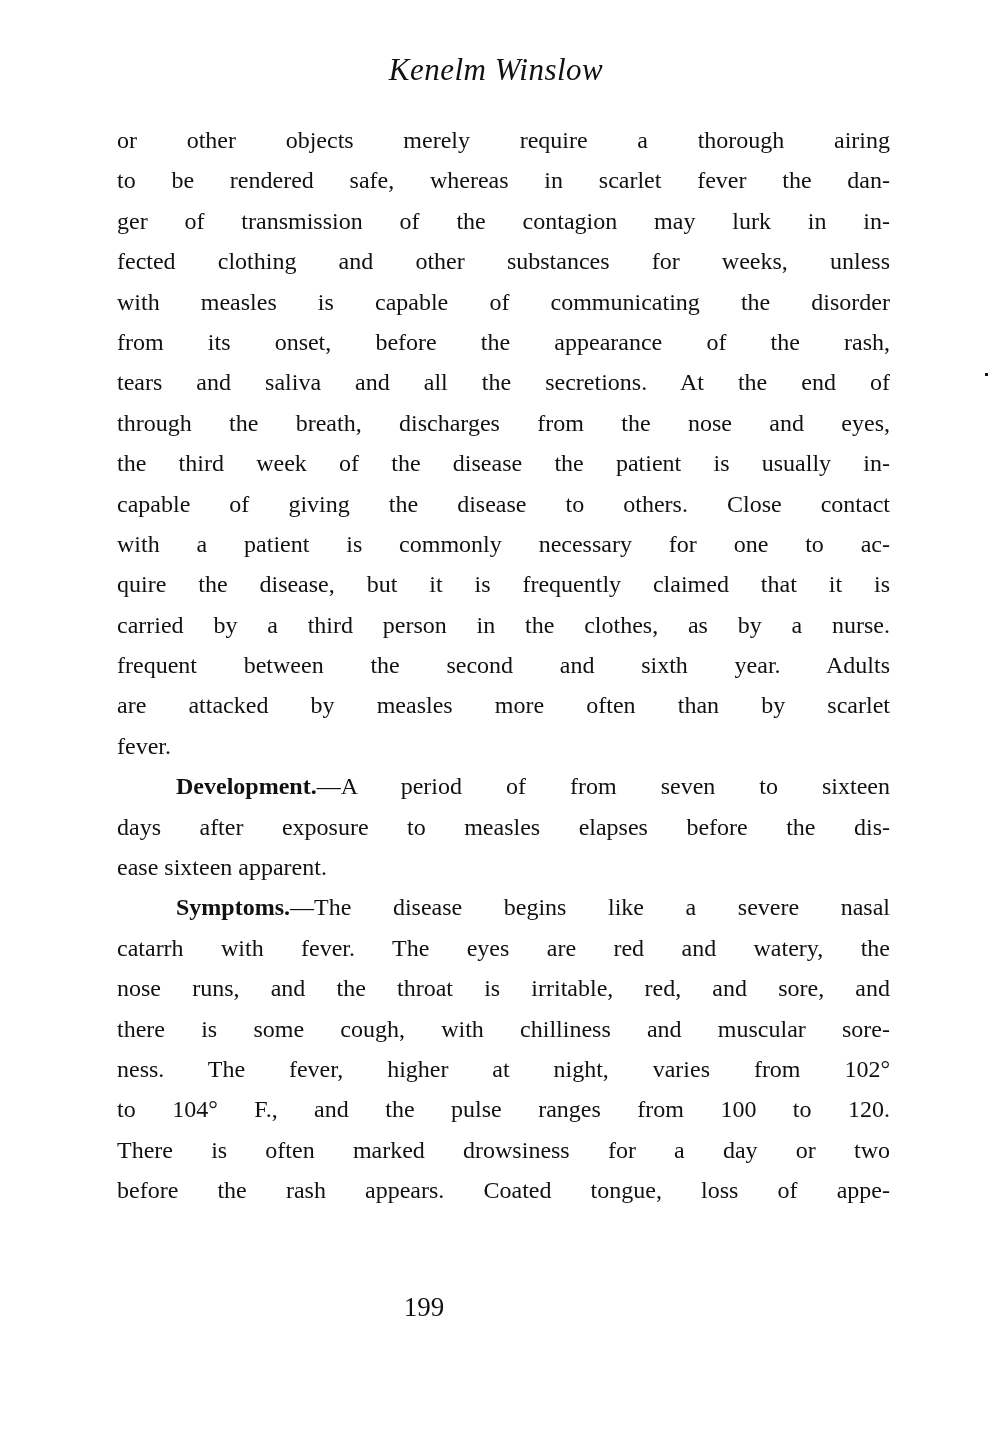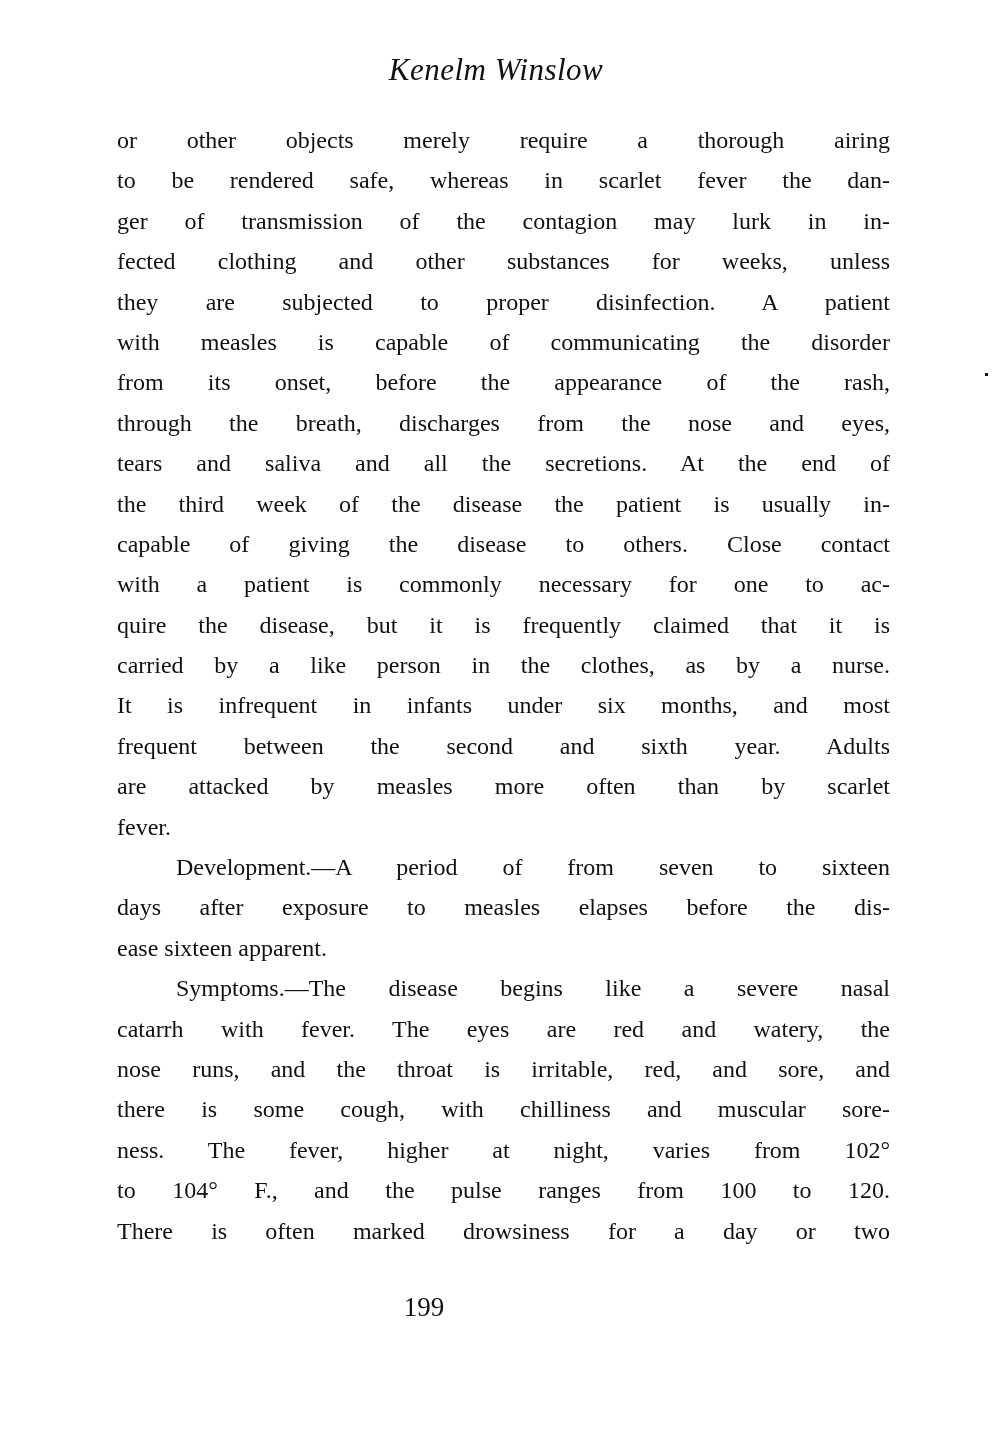--- a/index.html
+++ b/index.html
@@ -46,21 +46,21 @@
     text-align-last: justify;
     height: 40.4px;
   }
   .line.last {
     text-align-last: left;
   }
   .line.indent {
     padding-left: 59px;
   }
   .run-in {
-    font-weight: normal;
+    font-weight: bold;
   }
   .folio {
     position: absolute;
     top: 1292px;
     left: 0;
     width: 848px;
     text-align: center;
     font-size: 27px;
   }
   .margin-speck {
@@ -79,50 +79,49 @@
 
   <div class="running-head">Kenelm Winslow</div>
 
   <div class="body-text">
 
     <div>
       <span class="line">or other objects merely require a thorough airing</span>
       <span class="line">to be rendered safe, whereas in scarlet fever the dan-</span>
       <span class="line">ger of transmission of the contagion may lurk in in-</span>
       <span class="line">fected clothing and other substances for weeks, unless</span>
-      <span class="line">they are subjected to proper disinfection.  A patient</span>
       <span class="line">with measles is capable of communicating the disorder</span>
       <span class="line">from its onset, before the appearance of the rash,</span>
+      <span class="line">tears and saliva and all the secretions.  At the end of</span>
       <span class="line">through the breath, discharges from the nose and eyes,</span>
-      <span class="line">tears and saliva and all the secretions.  At the end of</span>
       <span class="line">the third week of the disease the patient is usually in-</span>
       <span class="line">capable of giving the disease to others.  Close contact</span>
       <span class="line">with a patient is commonly necessary for one to ac-</span>
       <span class="line">quire the disease, but it is frequently claimed that it is</span>
-      <span class="line">carried by a like person in the clothes, as by a nurse.</span>
-      <span class="line">It is infrequent in infants under six months, and most</span>
+      <span class="line">carried by a third person in the clothes, as by a nurse.</span>
       <span class="line">frequent between the second and sixth year.  Adults</span>
       <span class="line">are attacked by measles more often than by scarlet</span>
       <span class="line last">fever.</span>
     </div>
 
     <div>
       <span class="line indent"><span class="run-in">Development.</span><span>—A period of from seven to sixteen</span></span>
       <span class="line">days after exposure to measles elapses before the dis-</span>
       <span class="line last">ease sixteen apparent.</span>
     </div>
 
     <div>
       <span class="line indent"><span class="run-in">Symptoms.</span><span>—The disease begins like a severe nasal</span></span>
       <span class="line">catarrh with fever.  The eyes are red and watery, the</span>
       <span class="line">nose runs, and the throat is irritable, red, and sore, and</span>
       <span class="line">there is some cough, with chilliness and muscular sore-</span>
       <span class="line">ness.  The fever, higher at night, varies from 102°</span>
       <span class="line">to 104° F., and the pulse ranges from 100 to 120.</span>
       <span class="line">There is often marked drowsiness for a day or two</span>
+      <span class="line">before the rash appears.  Coated tongue, loss of appe-</span>
     </div>
 
   </div>
 
   <div class="margin-speck"></div>
 
   <div class="folio">199</div>
 
 </div>
 

